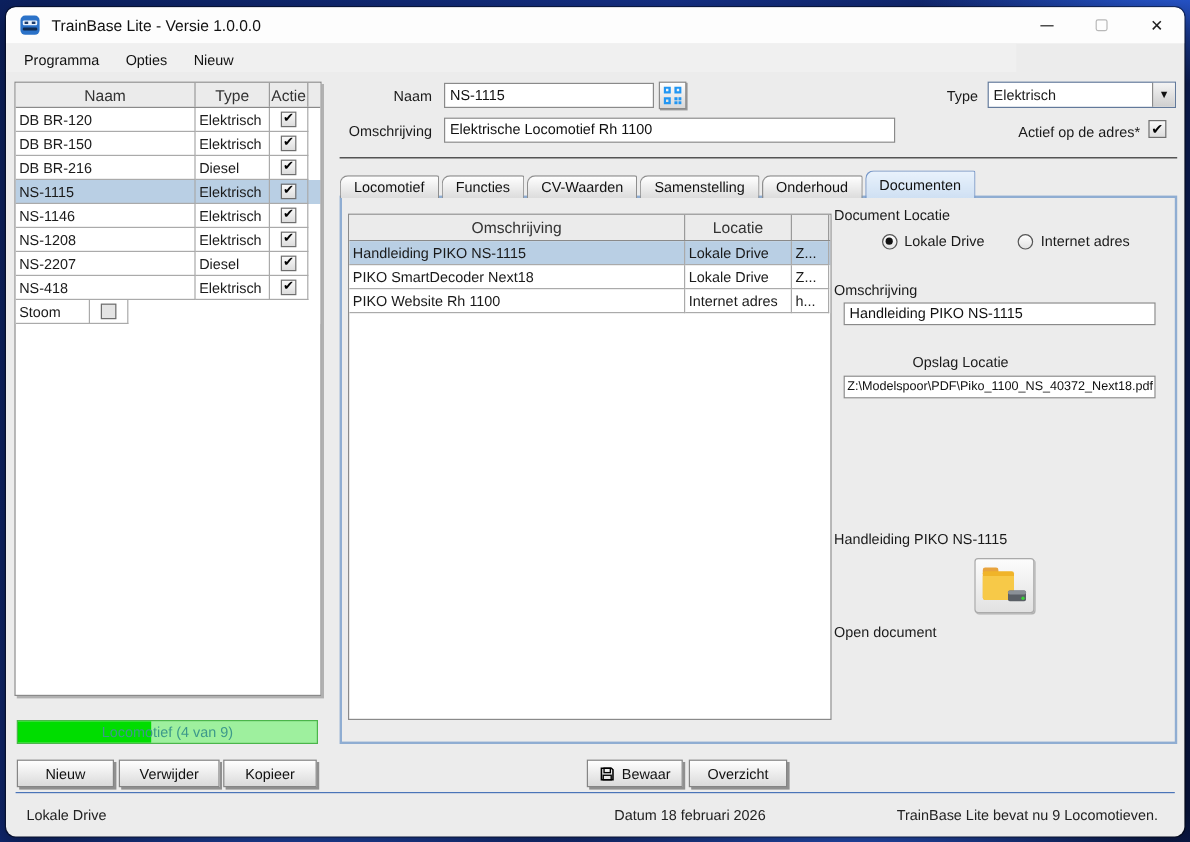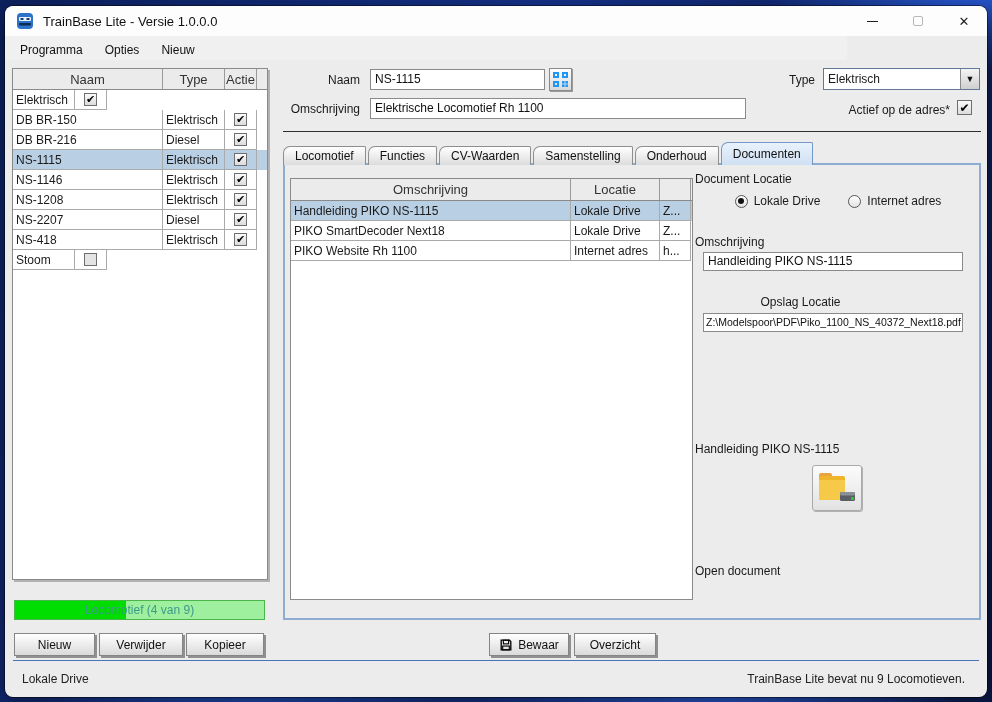--- a/index.html
+++ b/index.html
@@ -145,20 +145,21 @@
     </div>
 
     <div class="lpanel">
       <div class="thead">
         <div class="th c1">Naam</div>
         <div class="th c2">Type</div>
         <div class="th c3">Actie</div>
       </div>
       <div id="loco-body">
           <div class="trow">
+            <div class="tc c1">DB BR-120</div>
             <div class="tc c2">Elektrisch</div>
             <div class="tc c3">
               <span class="cb ">✔</span>
             </div>
           </div>
           <div class="trow">
             <div class="tc c1">DB BR-150</div>
             <div class="tc c2">Elektrisch</div>
             <div class="tc c3">
               <span class="cb ">✔</span>
@@ -318,30 +319,31 @@
     <div class="folder-btn">
       <svg width="42" height="38" viewBox="0 0 42 38">
         <rect x="3" y="4" width="13" height="7" rx="2" fill="#e8a33d"></rect>
         <rect x="3" y="7" width="26" height="24" rx="2" fill="#f0b429"></rect>
         <path d="M3 11 h26 v18 a2 2 0 0 1 -2 2 h-22 a2 2 0 0 1 -2 -2 z" fill="#f7c948"></path>
         <rect x="24" y="23" width="15" height="9" rx="1.5" fill="#5a5f66"></rect>
         <rect x="24" y="23" width="15" height="3.5" rx="1.5" fill="#8a9097"></rect>
         <circle cx="36.5" cy="29.5" r="1.4" fill="#39d339"></circle>
       </svg>
     </div>
-    <div class="center-block lbl" style="top:514px;margin-top:44px;">Open document</div>
+    <div class="center-block lbl" style="top:514px;">Open document</div>
 
     <div class="btn" style="left:484px; top:627px; width:80px; height:23px;">
       <svg width="14" height="14" viewBox="0 0 16 16">
         <path d="M2.5 2.5 h9.5 l1.5 1.5 v9.5 h-11 z" fill="none" stroke="#000" stroke-width="1.5"></path>
         <rect x="5" y="2.5" width="6" height="4.2" fill="none" stroke="#000" stroke-width="1.3"></rect>
         <rect x="4.2" y="9.2" width="7.6" height="4.3" fill="none" stroke="#000" stroke-width="1.3"></rect>
       </svg>
       <span>Bewaar</span>
     </div>
     <div class="btn" style="left:569px; top:627px; width:82px; height:23px;">Overzicht</div>
 
     <div class="status-sep"></div>
     <div class="status-text" style="left:17px;">Lokale Drive</div>
+    <div class="status-text" style="left:460px; width:220px; text-align:center;">Datum 18 februari 2026</div>
     <div class="status-text" style="left:680px; width:280px; text-align:right;">TrainBase Lite bevat nu 9 Locomotieven.</div>
 
   </div>
 </div>
 
 </body></html>

